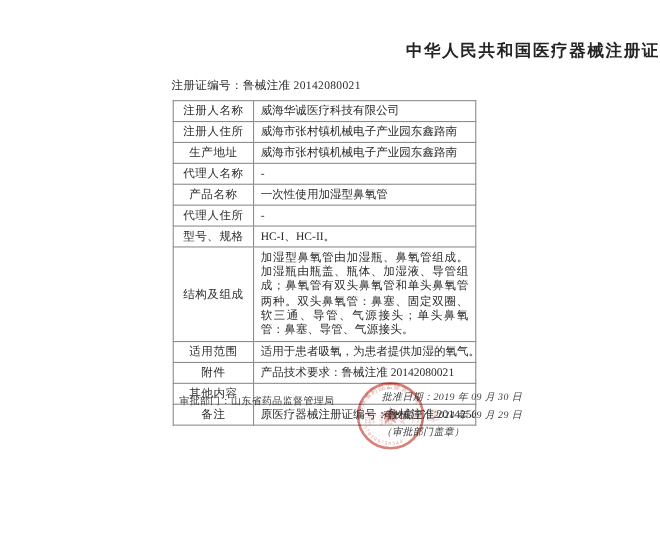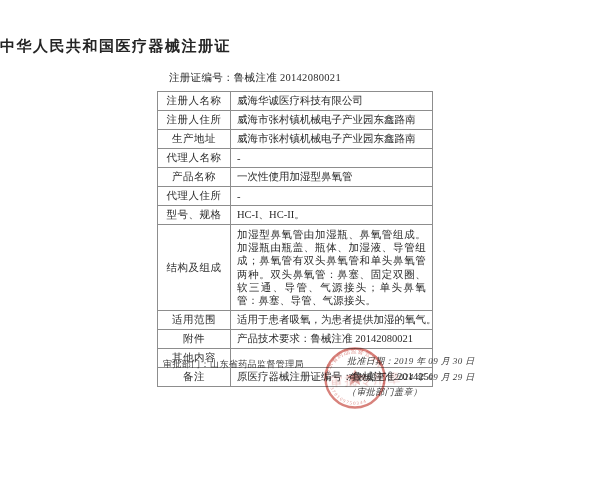--- a/index.html
+++ b/index.html
@@ -2,25 +2,25 @@
 <html><head>
 <meta charset="utf-8">
 <style>
   html,body{margin:0;padding:0;}
   body{
     width:600px;height:500px;background:#ffffff;position:relative;
     font-family:"Liberation Serif","DejaVu Serif",serif;color:#2e2e2e;
     overflow:hidden;
   }
   .title{
-    position:absolute;top:37px;left:0;width:600px;text-align:left;
+    position:absolute;top:37px;left:0;width:600px;text-align:right;
     font-size:15px;font-weight:700;letter-spacing:1.5px;color:#242424;
   }
   .regno{
-    position:absolute;left:169px;top:71px;font-size:10.5px;color:#2b2b2b;
+    position:absolute;left:156px;top:71px;font-size:10.5px;color:#2b2b2b;
     letter-spacing:0.3px;
   }
   table.cert{
     position:absolute;left:157px;top:91px;width:276px;
     border-collapse:collapse;table-layout:fixed;
   }
   table.cert td{
     border:1px solid #8d8d8d;font-size:10.5px;vertical-align:middle;
     color:#2b2b2b;
   }

